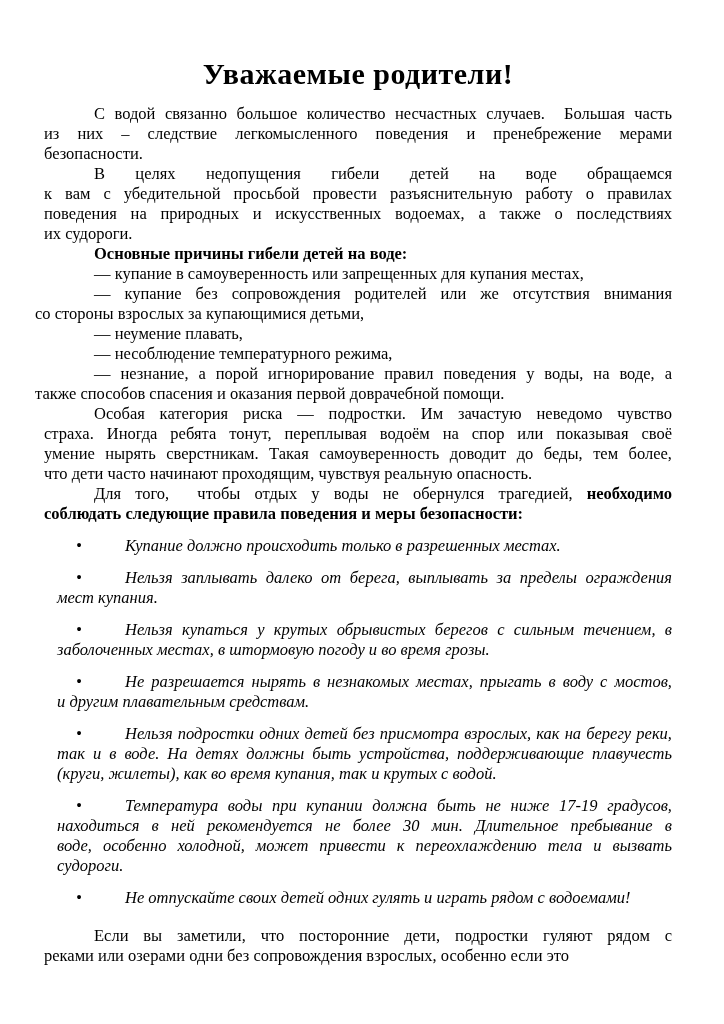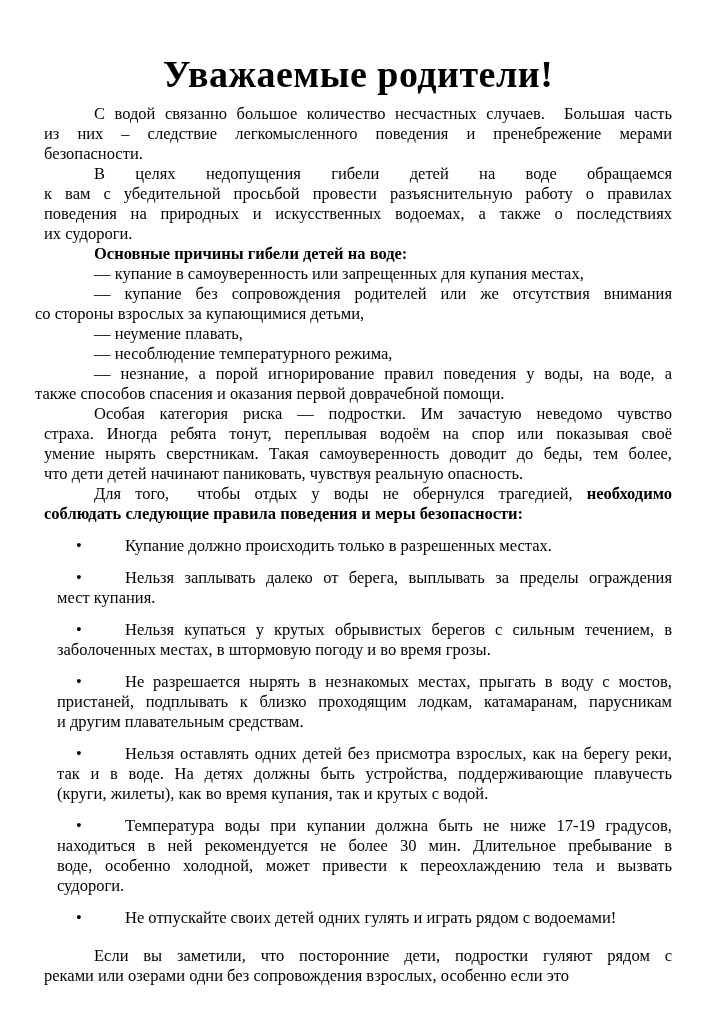--- a/index.html
+++ b/index.html
@@ -16,21 +16,21 @@
     box-sizing: border-box;
     padding: 56px 52px 0 44px;
     font-family: "Liberation Serif", "DejaVu Serif", serif;
     font-size: 16.5px;
     line-height: 20px;
     color: #000000;
     overflow: hidden;
   }
   .doc-title {
     margin: 0 0 12px 0;
-    font-size: 38px;
+    font-size: 30px;
     line-height: 36px;
     font-weight: bold;
     text-align: center;
     letter-spacing: 0.5px;
   }
   .doc-body { }
   .block { margin: 0; }
   
   .line {
     text-align: justify;
@@ -41,20 +41,21 @@
     text-align-last: left;
   }
   
   .block.p .line.first { text-indent: 50px; }
   
   .line.out { margin-left: -9px; }
   
   .block.bullet {
     margin-left: 13px;
     margin-top: 12px;
+    font-style: italic;
   }
   .block.bullet .line.first { text-indent: 19px; }
   .bullet-glyph {
     display: inline-block;
     width: 49px;
     text-indent: 0;
   }
   
   .block.spaced { margin-top: 18px; }
   .b { font-weight: bold; }
@@ -93,44 +94,43 @@
         <div class="line first last"><span>— несоблюдение температурного режима,</span></div>
       </div>
       <div class="block p">
         <div class="line first"><span>— незнание, а порой игнорирование правил поведения у воды, на воде, а</span></div>
         <div class="line last out"><span>также способов спасения и оказания первой доврачебной помощи.</span></div>
       </div>
       <div class="block p">
         <div class="line first"><span>Особая категория риска — подростки. Им зачастую неведомо чувство</span></div>
         <div class="line"><span>страха. Иногда ребята тонут, переплывая водоём на спор или показывая своё</span></div>
         <div class="line"><span>умение нырять сверстникам. Такая самоуверенность доводит до беды, тем более,</span></div>
-        <div class="line last"><span>что дети детей начинают паниковать, чувствуя реальную опасность.</span></div>
+        <div class="line last"><span>что дети часто начинают проходящим, чувствуя реальную опасность.</span></div>
       </div>
       <div class="block p">
         <div class="line first"><span>Для того,&nbsp; чтобы отдых у воды не обернулся трагедией, </span><span class="b">необходимо</span></div>
         <div class="line last"><span class="b">соблюдать следующие правила поведения и меры безопасности:</span></div>
       </div>
       <div class="block bullet">
         <div class="line first last"><span class="bullet-glyph">•</span><span>Купание должно происходить только в разрешенных местах.</span></div>
       </div>
       <div class="block bullet">
         <div class="line first"><span class="bullet-glyph">•</span><span>Нельзя заплывать далеко от берега, выплывать за пределы ограждения</span></div>
         <div class="line last"><span>мест купания.</span></div>
       </div>
       <div class="block bullet">
         <div class="line first"><span class="bullet-glyph">•</span><span>Нельзя купаться у крутых обрывистых берегов с сильным течением, в</span></div>
         <div class="line last"><span>заболоченных местах, в штормовую погоду и во время грозы.</span></div>
       </div>
       <div class="block bullet">
         <div class="line first"><span class="bullet-glyph">•</span><span>Не разрешается нырять в незнакомых местах, прыгать в воду с мостов,</span></div>
-        <div class="line"><span>пристаней, подплывать к близко проходящим лодкам, катамаранам, парусникам</span></div>
         <div class="line last"><span>и другим плавательным средствам.</span></div>
       </div>
       <div class="block bullet">
-        <div class="line first"><span class="bullet-glyph">•</span><span>Нельзя оставлять одних детей без присмотра взрослых, как на берегу реки,</span></div>
+        <div class="line first"><span class="bullet-glyph">•</span><span>Нельзя подростки одних детей без присмотра взрослых, как на берегу реки,</span></div>
         <div class="line"><span>так и в воде. На детях должны быть устройства, поддерживающие плавучесть</span></div>
         <div class="line last"><span>(круги, жилеты), как во время купания, так и крутых с водой.</span></div>
       </div>
       <div class="block bullet">
         <div class="line first"><span class="bullet-glyph">•</span><span>Температура воды при купании должна быть не ниже 17-19 градусов,</span></div>
         <div class="line"><span>находиться в ней рекомендуется не более 30 мин. Длительное пребывание в</span></div>
         <div class="line"><span>воде, особенно холодной, может привести к переохлаждению тела и вызвать</span></div>
         <div class="line last"><span>судороги.</span></div>
       </div>
       <div class="block bullet">

